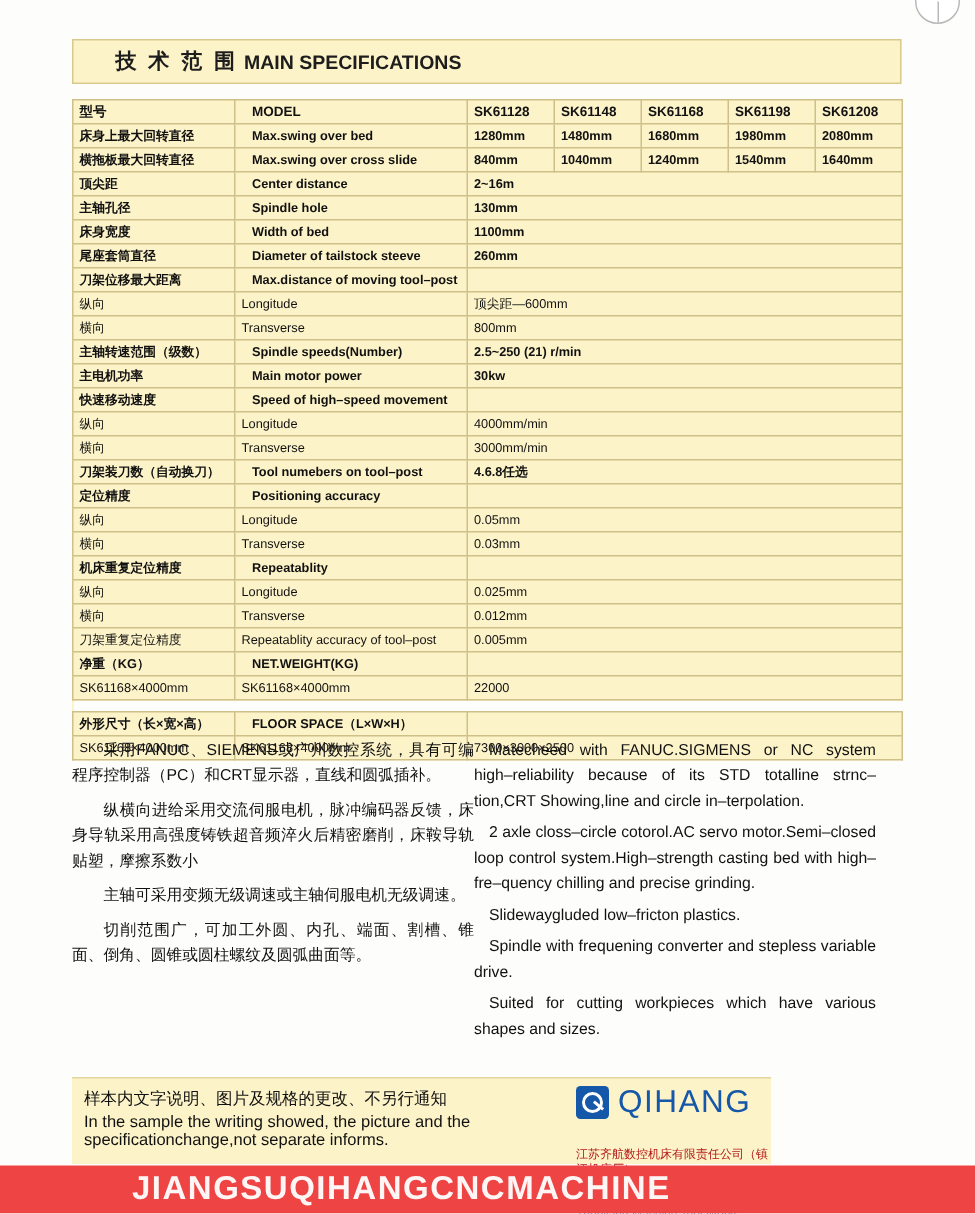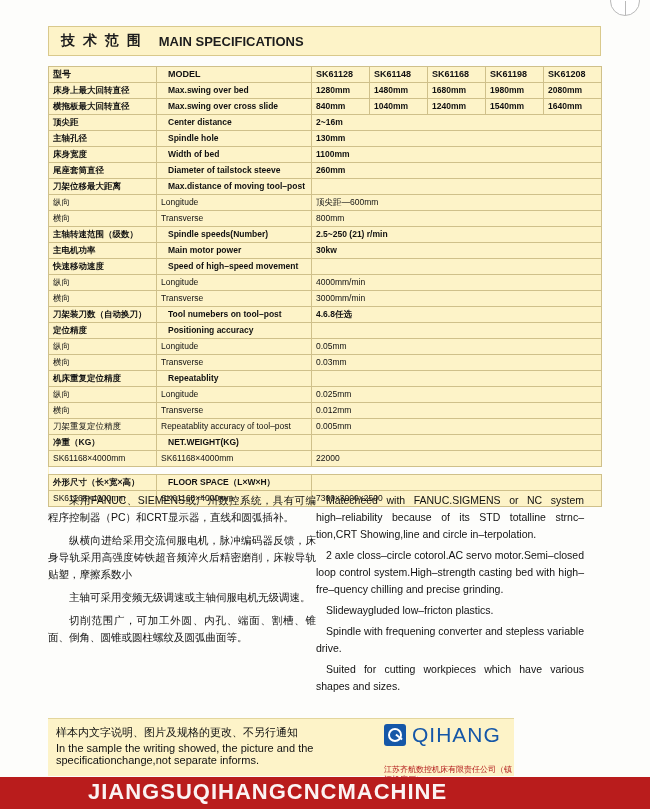--- a/index.html
+++ b/index.html
@@ -46,33 +46,33 @@
   .title-band {
     position: absolute;
     left: 48px;
     top: 26px;
     width: 553px;
     height: 30px;
     background: #fdf3c8;
     border: 1px solid #d9c98c;
     display: flex;
     align-items: center;
-    padding-left: 12px;
+    padding-left: 28px;
     box-sizing: border-box;
   }
   .title-cn {
     font-size: 14px;
     font-weight: bold;
     letter-spacing: 2px;
     color: #1d1d1d;
   }
   .title-en {
     font-size: 13px;
     font-weight: bold;
-    margin-left: 16px;
+    margin-left: 4px;
     color: #1d1d1d;
   }
 
   
   .spec-table {
     position: absolute;
     left: 48px;
     top: 66px;
     width: 553px;
     border-collapse: collapse;
@@ -205,21 +205,21 @@
   }
   .brand-addr .en2 { color: #1557a8; }
 
   
   .watermark {
     position: absolute;
     left: 0;
     bottom: 0;
     width: 650px;
     height: 32px;
-    background: #b91c1c;
+    background: #ef4444;
     overflow: hidden;
   }
   .watermark span {
     position: absolute;
     left: 88px;
     top: 2px;
     font-size: 22px;
     font-weight: bold;
     letter-spacing: 1px;
     color: #ffffff;

